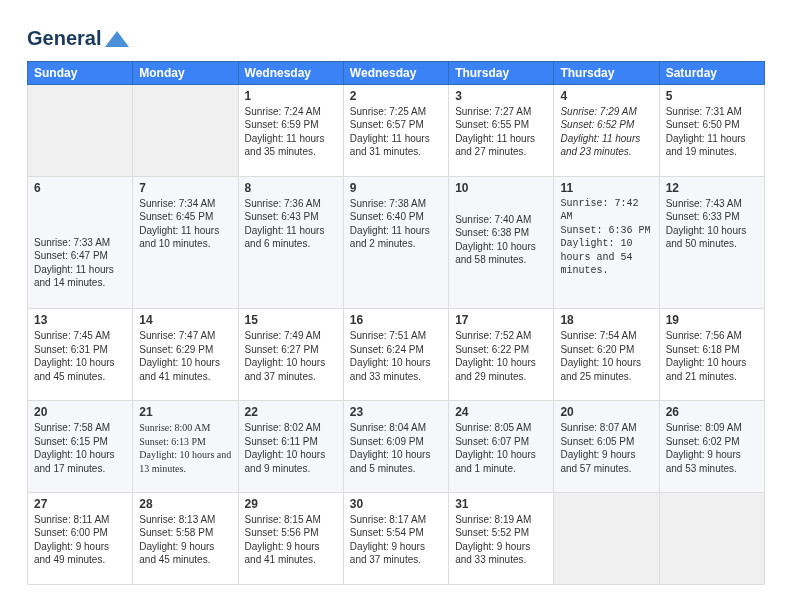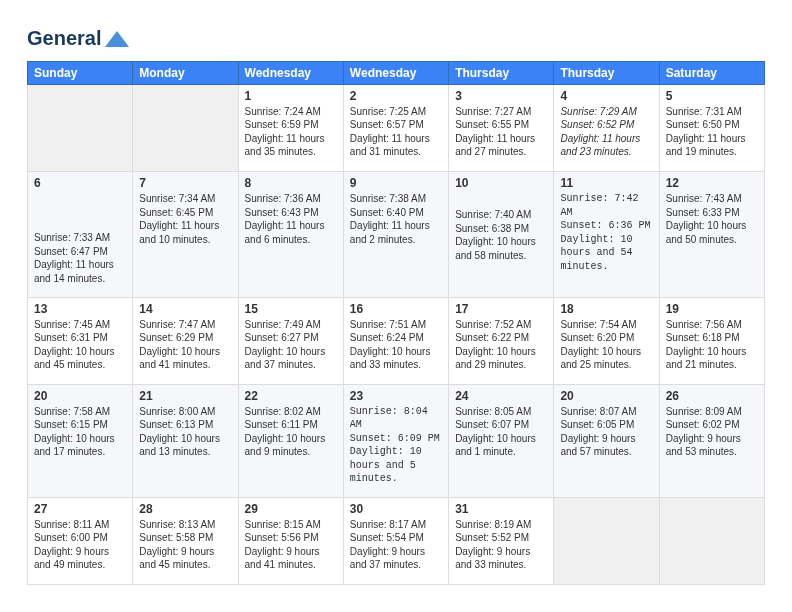--- a/index.html
+++ b/index.html
@@ -228,33 +228,33 @@
         </tr>
         <tr class="row-even">
           <td>
             <span class="day-num">20</span>
             <div class="cell-info" style="white-space: pre-line;">Sunrise: 7:58 AM
 Sunset: 6:15 PM
 Daylight: 10 hours and 17 minutes.</div>
           </td>
           <td>
             <span class="day-num">21</span>
-            <div class="cell-info" style="white-space: pre-line;">Sunrise: 8:00 AM
+            <div class="cell-info" style="white-space: pre-line; font-family: Liberation Serif, serif;">Sunrise: 8:00 AM
 Sunset: 6:13 PM
 Daylight: 10 hours and 13 minutes.</div>
           </td>
           <td>
             <span class="day-num">22</span>
             <div class="cell-info" style="white-space: pre-line;">Sunrise: 8:02 AM
 Sunset: 6:11 PM
 Daylight: 10 hours and 9 minutes.</div>
           </td>
           <td>
             <span class="day-num">23</span>
-            <div class="cell-info" style="white-space: pre-line; font-family: Liberation Mono, monospace;">Sunrise: 8:04 AM
+            <div class="cell-info" style="white-space: pre-line;">Sunrise: 8:04 AM
 Sunset: 6:09 PM
 Daylight: 10 hours and 5 minutes.</div>
           </td>
           <td>
             <span class="day-num">24</span>
             <div class="cell-info" style="white-space: pre-line;">Sunrise: 8:05 AM
 Sunset: 6:07 PM
 Daylight: 10 hours and 1 minute.</div>
           </td>
           <td>

